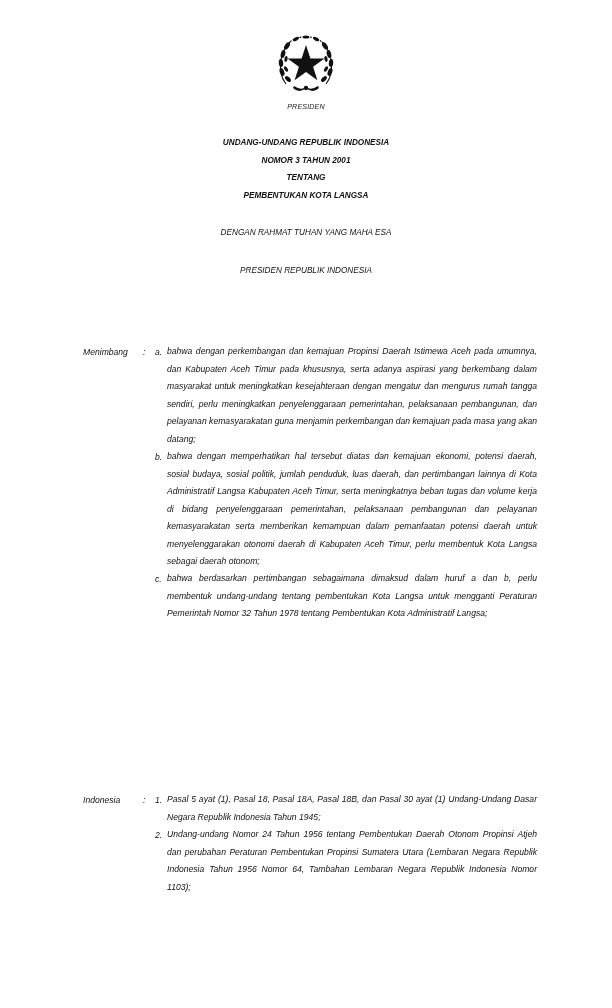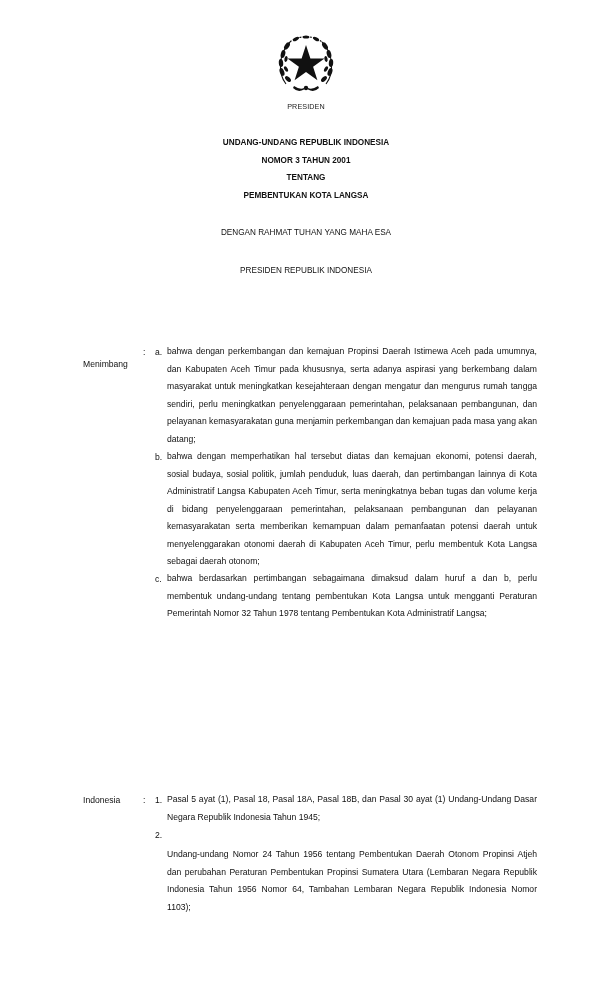--- a/index.html
+++ b/index.html
@@ -1,18 +1,18 @@
 <!DOCTYPE html>
 <html><head>
 <meta charset="utf-8">
 <style>
   html, body { margin:0; padding:0; background:#ffffff; }
   body { width:612px; height:1008px; position:relative; overflow:hidden;
          font-family:"Liberation Sans", sans-serif; color:#111; }
-  .page { position:absolute; left:0; top:0; width:612px; height:1008px; background:#fff; }
+  .page { position:absolute; left:0; top:0; width:612px; height:1008px; background:#fff;font-style:italic; }
   .emblem { position:absolute; left:276px; top:32px; width:60px; height:66px; }
   .center { position:absolute; left:0; width:612px; text-align:center; }
   .small-caps { font-size:7.2px; letter-spacing:0.1px; color:#222; }
   .title { font-size:9.3px; font-weight:bold; transform:scaleX(0.88); transform-origin:center; }
   .plain { font-size:9.3px; transform:scaleX(0.88); transform-origin:center; }
   .section { position:absolute; left:0; width:612px; font-size:8.6px; }
   .label { position:absolute; left:83px; }
   .colon { position:absolute; left:143px; }
   .item { position:absolute; left:155px; width:378px; }
   .marker { position:absolute; left:0; }
@@ -65,21 +65,21 @@
 
   <div class="center title" style="top:137px;">UNDANG-UNDANG REPUBLIK INDONESIA</div>
   <div class="center title" style="top:155px;">NOMOR 3 TAHUN 2001</div>
   <div class="center title" style="top:172px;">TENTANG</div>
   <div class="center title" style="top:190px;">PEMBENTUKAN KOTA LANGSA</div>
 
   <div class="center plain" style="top:227px;">DENGAN RAHMAT TUHAN YANG MAHA ESA</div>
   <div class="center plain" style="top:265px;">PRESIDEN REPUBLIK INDONESIA</div>
 
   <div class="section" style="top:347px;">
-    <span class="label" style="top:12px;">Menimbang</span>
+    <span class="label" style="top:0;">Menimbang</span>
     <span class="colon" style="top:0;">:</span>
 
     <div class="item" style="top:0;">
       <span class="marker">a.</span>
       <div class="body-text" style="top:-4px;">bahwa dengan perkembangan dan kemajuan Propinsi Daerah Istimewa Aceh pada umumnya, dan Kabupaten Aceh Timur pada khususnya, serta adanya aspirasi yang berkembang dalam masyarakat untuk meningkatkan kesejahteraan dengan mengatur dan mengurus rumah tangga sendiri, perlu meningkatkan penyelenggaraan pemerintahan, pelaksanaan pembangunan, dan pelayanan kemasyarakatan guna menjamin perkembangan dan kemajuan pada masa yang akan datang;</div>
     </div>
 
     <div class="item" style="top:105px;">
       <span class="marker">b.</span>
       <div class="body-text" style="top:-4px;">bahwa dengan memperhatikan hal tersebut diatas dan kemajuan ekonomi, potensi daerah, sosial budaya, sosial politik, jumlah penduduk, luas daerah, dan pertimbangan lainnya di Kota Administratif Langsa Kabupaten Aceh Timur, serta meningkatnya beban tugas dan volume kerja di bidang penyelenggaraan pemerintahan, pelaksanaan pembangunan dan pelayanan kemasyarakatan serta memberikan kemampuan dalam pemanfaatan potensi daerah untuk menyelenggarakan otonomi daerah di Kabupaten Aceh Timur, perlu membentuk Kota Langsa sebagai daerah otonom;</div>
@@ -95,17 +95,17 @@
     <span class="label" style="top:0;">Indonesia</span>
     <span class="colon" style="top:0;">:</span>
 
     <div class="item" style="top:0;">
       <span class="marker">1.</span>
       <div class="body-text" style="top:-4px;">Pasal 5 ayat (1), Pasal 18, Pasal 18A, Pasal 18B, dan Pasal 30 ayat (1) Undang-Undang Dasar Negara Republik Indonesia Tahun 1945;</div>
     </div>
 
     <div class="item" style="top:35px;">
       <span class="marker">2.</span>
-      <div class="body-text" style="top:-4px;margin-top:20px;">Undang-undang Nomor 24 Tahun 1956 tentang Pembentukan Daerah Otonom Propinsi Atjeh dan perubahan Peraturan Pembentukan Propinsi Sumatera Utara (Lembaran Negara Republik Indonesia Tahun 1956 Nomor 64, Tambahan Lembaran Negara Republik Indonesia Nomor 1103);</div>
+      <div class="body-text" style="top:-4px;">Undang-undang Nomor 24 Tahun 1956 tentang Pembentukan Daerah Otonom Propinsi Atjeh dan perubahan Peraturan Pembentukan Propinsi Sumatera Utara (Lembaran Negara Republik Indonesia Tahun 1956 Nomor 64, Tambahan Lembaran Negara Republik Indonesia Nomor 1103);</div>
     </div>
   </div>
 
 </div>
 
 </body></html>

